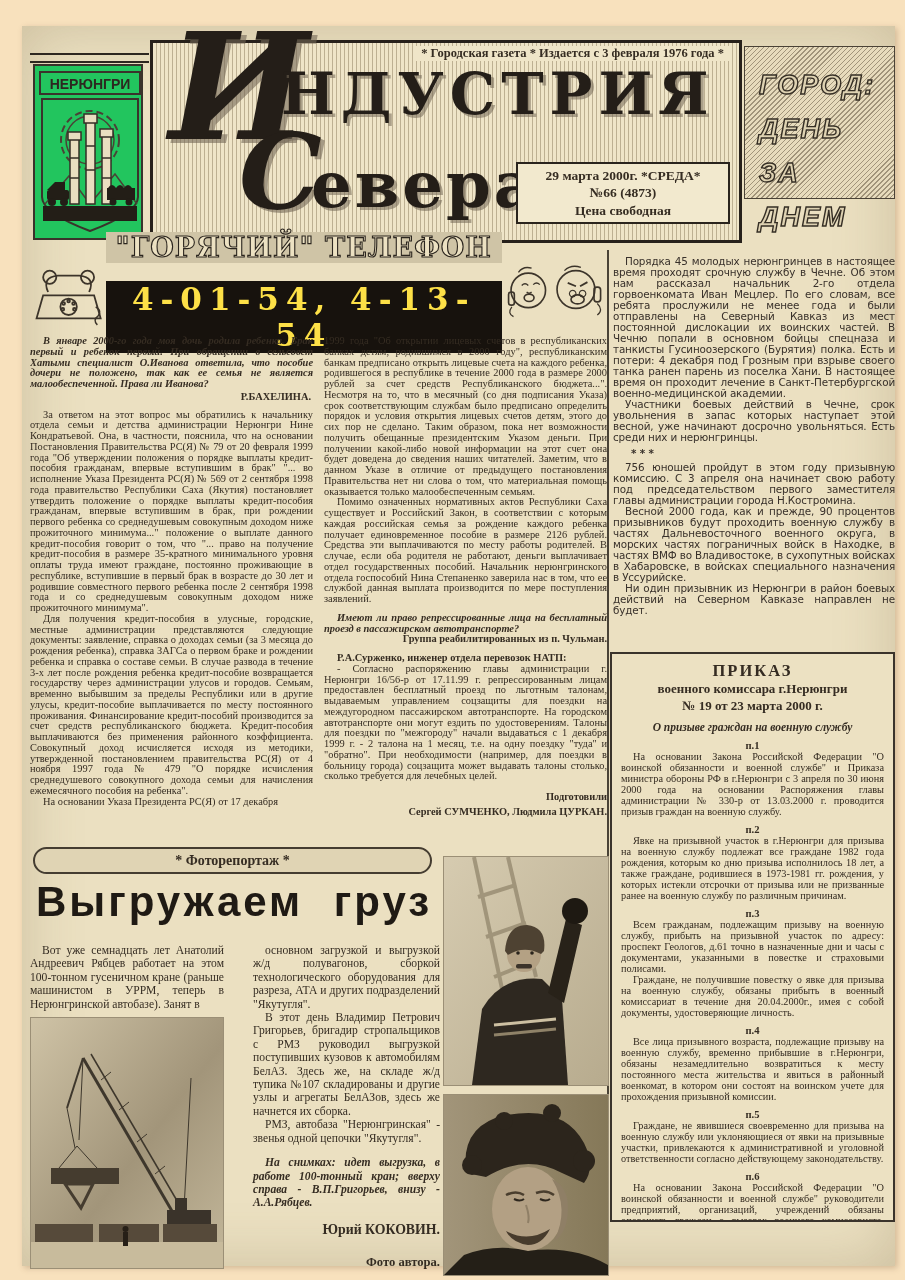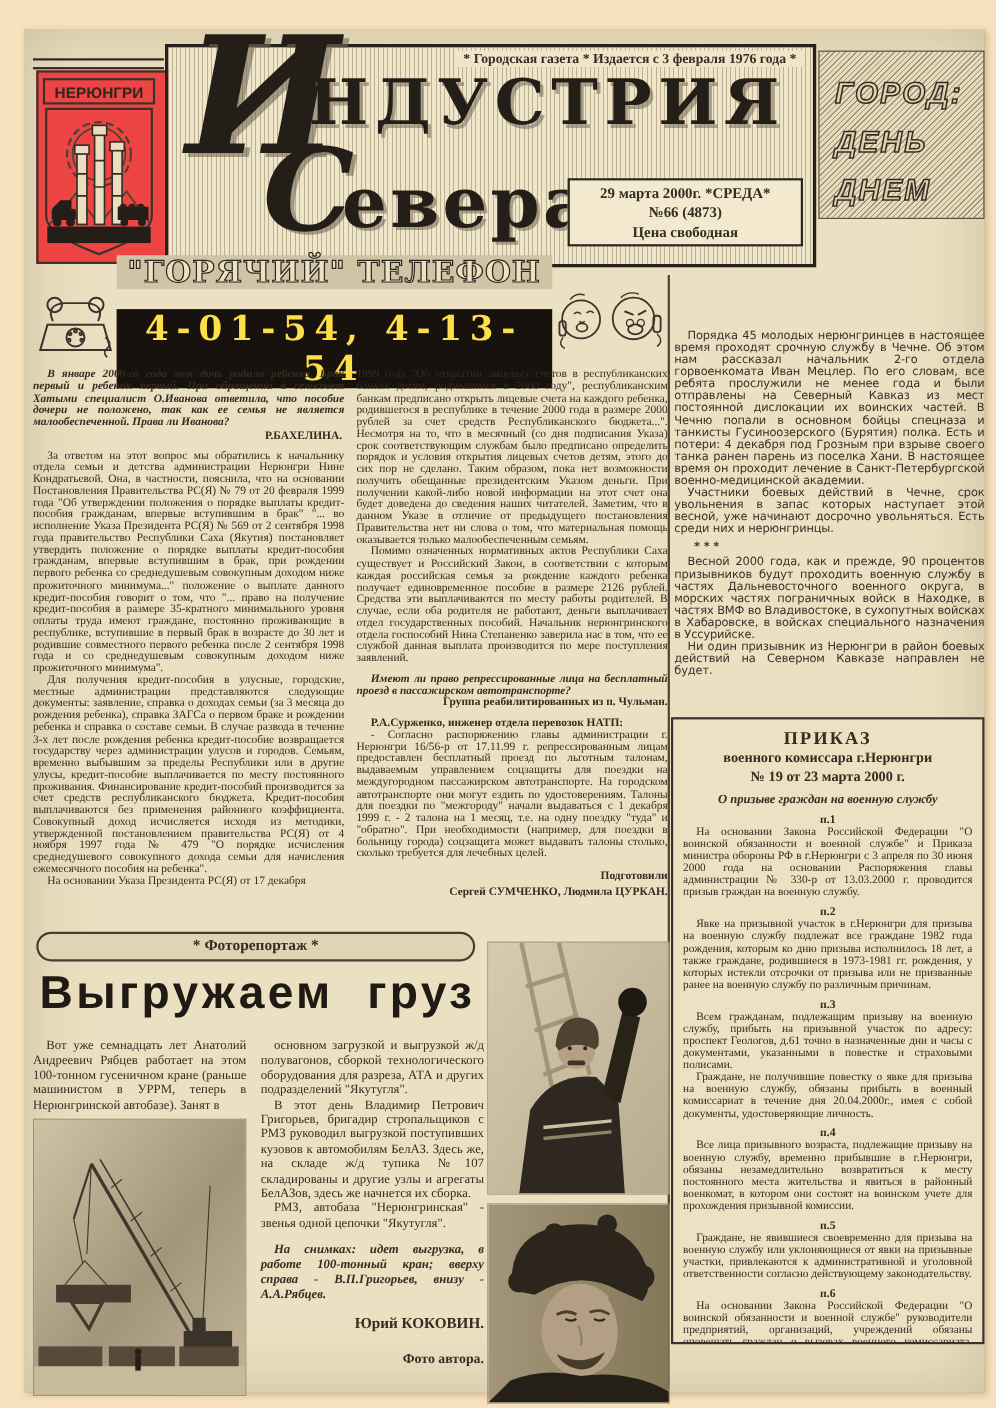--- a/index.html
+++ b/index.html
@@ -3,22 +3,22 @@
 <meta charset="utf-8">
 <style>
   html,body{margin:0;padding:0;}
   body{width:905px;height:1280px;position:relative;background:#f8e1bd;overflow:hidden;
        font-family:"Liberation Serif",serif;color:#352c22;}
   .paper{position:absolute;left:22px;top:26px;width:873px;height:1240px;background:#ebe0c1;
          box-shadow:inset 0 0 60px rgba(125,105,70,.28), 2px 2px 6px rgba(90,60,30,.25);}
   
   .top-rule{position:absolute;left:30px;top:53px;width:119px;height:6px;
             border-top:2px solid #2d2720;border-bottom:2px solid #2d2720;}
-  .emblem{position:absolute;left:33px;top:64px;width:124px;height:176px;border:2px solid #3a332b;
-          background:#ef4444;box-sizing:border-box;}
+  .emblem{position:absolute;left:33px;top:64px;width:110px;height:176px;border:2px solid #3a332b;
+          background:#22c55e;box-sizing:border-box;}
   .masthead{position:absolute;left:150px;top:40px;width:592px;height:203px;box-sizing:border-box;
             border:3px solid #27211b;
             background:repeating-linear-gradient(90deg,#efe5c8 0 3px,#bdb092 3px 4px);}
   .tagline{position:absolute;top:3px;right:8px;background:#efe5c8;padding:0 7px;
            font-weight:bold;font-size:12.5px;white-space:nowrap;}
   .mast-i{position:absolute;left:16px;top:-30px;font-family:"DejaVu Serif",serif;
           font-style:italic;font-weight:bold;font-size:148px;line-height:148px;color:#241e18;
           text-shadow:5px 4px 0 rgba(115,104,86,.6);}
   .mast-rest1{position:absolute;left:128px;top:22px;font-family:"DejaVu Serif",serif;
           font-weight:bold;font-size:57px;line-height:57px;letter-spacing:6px;color:#241e18;
@@ -57,39 +57,39 @@
   p.body-noindent{text-indent:0;}
   p.q{font-weight:bold;font-style:italic;margin-top:8px;}
   p.qsign{text-align:right;font-weight:bold;text-indent:0;}
   p.ahead{font-weight:bold;margin-top:8px;}
   p.prep{text-align:right;font-weight:bold;text-indent:0;margin-top:4px;}
   p.prep:nth-last-child(2){margin-top:10px;}
   
   .vline{position:absolute;left:607px;top:250px;width:1.5px;height:1013px;background:#4a4336;}
   .briefs{position:absolute;left:613px;top:256px;width:282px;height:392px;overflow:hidden;
           font-family:"DejaVu Sans",sans-serif;font-size:10.4px;line-height:11px;
-          letter-spacing:-.15px;color:#38302a;margin-top:44px;}
+          letter-spacing:-.15px;color:#38302a;}
   .briefs p{margin:0;text-indent:12px;text-align:justify;}
   .briefs p.sep{font-weight:bold;text-align:left;text-indent:18px;margin:5px 0 3px;}
   .prikaz{position:absolute;left:610px;top:652px;width:285px;height:570px;box-sizing:border-box;
           border:2px solid #3a332b;background:#ece1c2;padding:7px 9px;overflow:hidden;}
   .pk-title{text-align:center;font-weight:bold;font-size:16.5px;letter-spacing:2px;}
   .pk-sub{text-align:center;font-weight:bold;font-size:13px;line-height:16.5px;}
   .pk-topic{text-align:center;font-weight:bold;font-style:italic;font-size:11.5px;margin:7px 0 1px;}
   .p-head{text-align:center;font-weight:bold;font-size:10.6px;margin-top:7px;line-height:11px;}
   .p-head:empty{display:none;margin:0;}
   .prikaz p.p-body{margin:0;text-indent:12px;text-align:justify;font-size:10.3px;line-height:11px;}
   
   .pill{position:absolute;left:33px;top:847px;width:399px;height:27px;box-sizing:border-box;
         border:2px solid #453d31;border-radius:15px;text-align:center;font-weight:bold;
         font-size:14px;line-height:24px;background:#e0d4b4;}
   .headline{position:absolute;left:36px;top:878px;width:430px;
         font-family:"Liberation Sans",sans-serif;font-weight:bold;font-size:42px;
         letter-spacing:3px;word-spacing:16px;color:#1f1a14;}
-  .story{position:absolute;left:30px;top:944px;width:410px;height:330px;display:flex;gap:13px;
+  .story{position:absolute;left:30px;top:944px;width:410px;height:330px;display:flex;gap:29px;
         overflow:hidden;}
   .scol1{width:194px;}
   .scol2{width:203px;}
   .story p{margin:0;text-indent:12px;text-align:justify;font-size:11.6px;line-height:13.4px;}
   .story p.caption{font-weight:bold;font-style:italic;margin-top:11px;}
   .story p.byline1{text-align:right;font-weight:bold;font-size:13.8px;text-indent:0;
         font-style:normal;margin-top:13px;}
   .story p.byline2{text-align:right;font-weight:bold;font-size:12.6px;text-indent:0;margin-top:20px;}
   .crane-photo{margin-top:6px;display:block;border:1px solid #9b8f76;}
   .photos{position:absolute;left:443px;top:856px;width:164px;}
@@ -150,20 +150,21 @@
     <div>29 марта 2000г. *СРЕДА*</div>
     <div>№66 (4873)</div>
     <div>Цена свободная</div>
   </div>
 </div>
 
 <div class="citybox">
 
 <div class="city-line">ГОРОД:</div>
     <div class="city-line">ДЕНЬ</div>
+    <div class="city-line">ЗА</div>
     <div class="city-line">ДНЕМ</div>
   </div>
 
 <div class="hotline">
   <svg width="92" height="80" viewBox="0 0 92 80" fill="none" stroke="#3c342a" stroke-width="2.2">
     <path d="M22,40 q-8,-18 12,-20 l26,0 q20,2 12,20"></path>
     <circle cx="24" cy="22" r="8"></circle>
       <circle cx="70" cy="22" r="8"></circle>
     <path d="M16,44 l62,0 l8,28 l-78,0 z"></path>
     <circle cx="47" cy="58" r="10"></circle>
@@ -218,20 +219,21 @@
     </div>
 </div>
 
 <div class="vline"></div>
 
 <div class="briefs">
 
 <p class="body">Порядка 45 молодых нерюнгринцев в настоящее время проходят срочную службу в Чечне. Об этом нам рассказал начальник 2-го отдела горвоенкомата Иван Мецлер. По его словам, все ребята прослужили не менее года и были отправлены на Северный Кавказ из мест постоянной дислокации их воинских частей. В Чечню попали в основном бойцы спецназа и танкисты Гусиноозерского (Бурятия) полка. Есть и потери: 4 декабря под Грозным при взрыве своего танка ранен парень из поселка Хани. В настоящее время он проходит лечение в Санкт-Петербургской военно-медицинской академии.</p>
     <p class="body">Участники боевых действий в Чечне, срок увольнения в запас которых наступает этой весной, уже начинают досрочно увольняться. Есть среди них и нерюнгринцы.</p>
     <p class="sep">* * *</p>
+    <p class="body">756 юношей пройдут в этом году призывную комиссию. С 3 апреля она начинает свою работу под председательством первого заместителя главы администрации города Н.Костромина.</p>
     <p class="body">Весной 2000 года, как и прежде, 90 процентов призывников будут проходить военную службу в частях Дальневосточного военного округа, в морских частях пограничных войск в Находке, в частях ВМФ во Владивостоке, в сухопутных войсках в Хабаровске, в войсках специального назначения в Уссурийске.</p>
     <p class="body">Ни один призывник из Нерюнгри в район боевых действий на Северном Кавказе направлен не будет.</p>
   </div>
 
 <div class="prikaz">
   <div class="pk-title">ПРИКАЗ</div>
   <div class="pk-sub">военного комиссара г.Нерюнгри</div>
   <div class="pk-sub">№ 19 от 23 марта 2000 г.</div>
   <div class="pk-topic">О призыве граждан на военную службу</div>
   <div>

